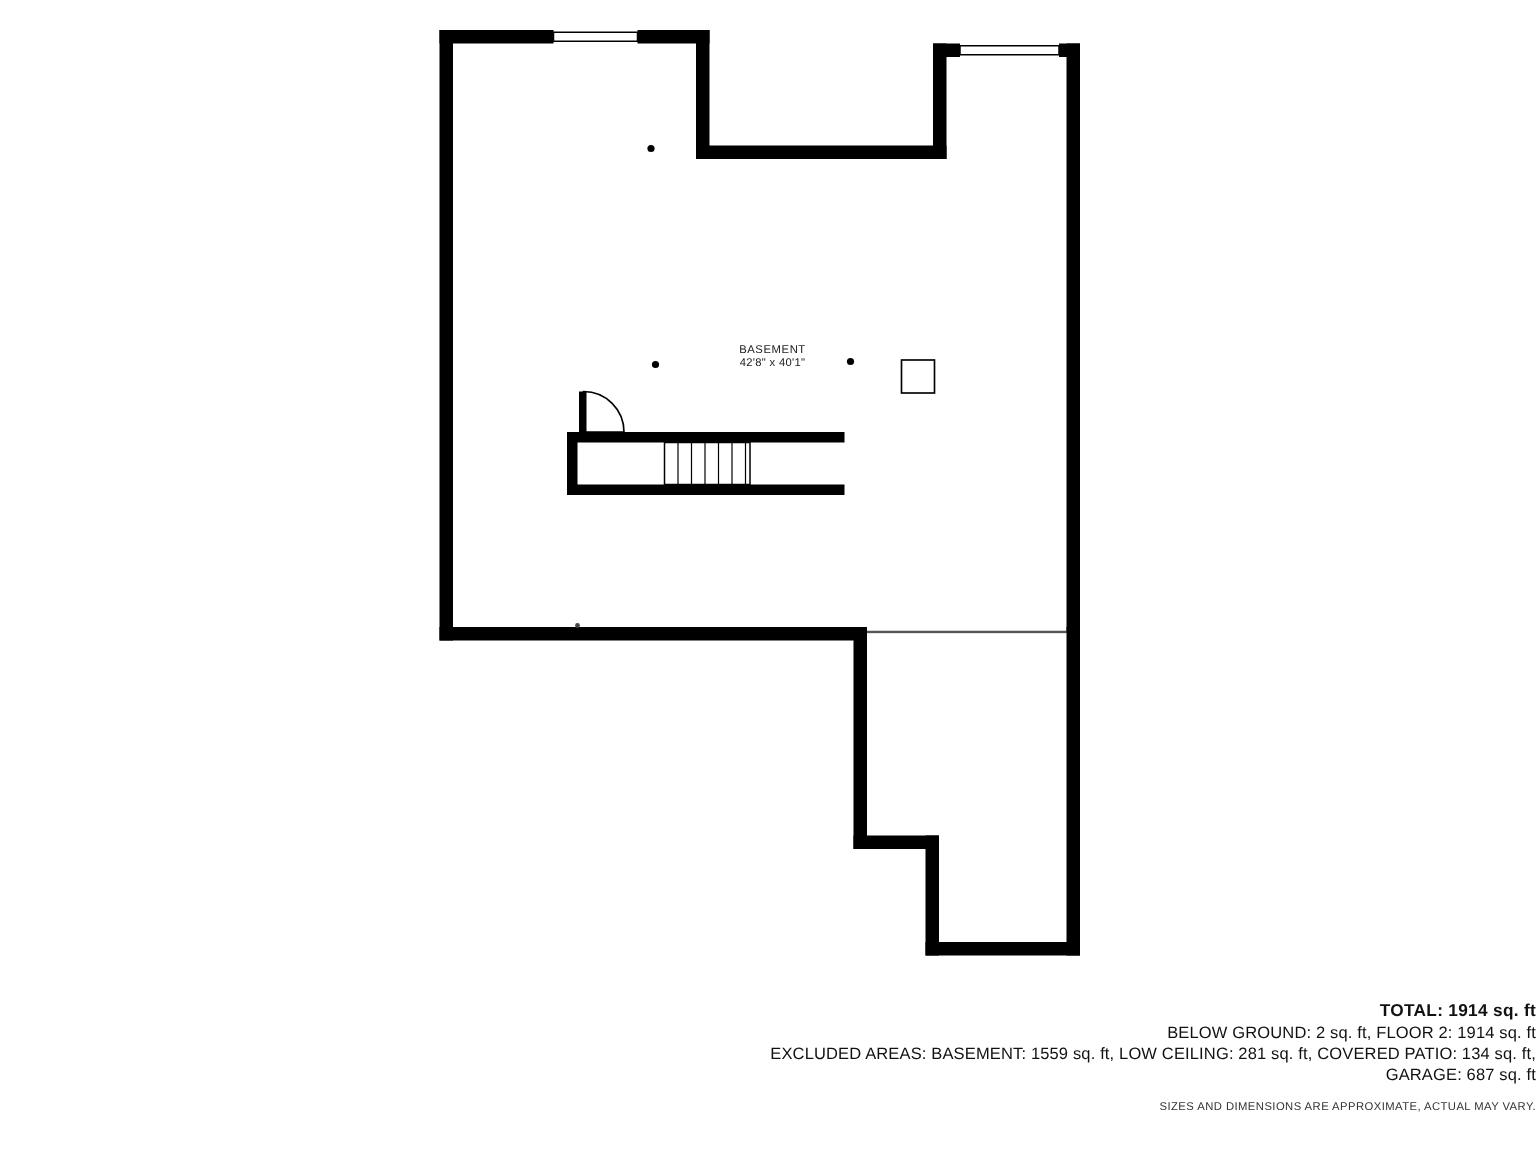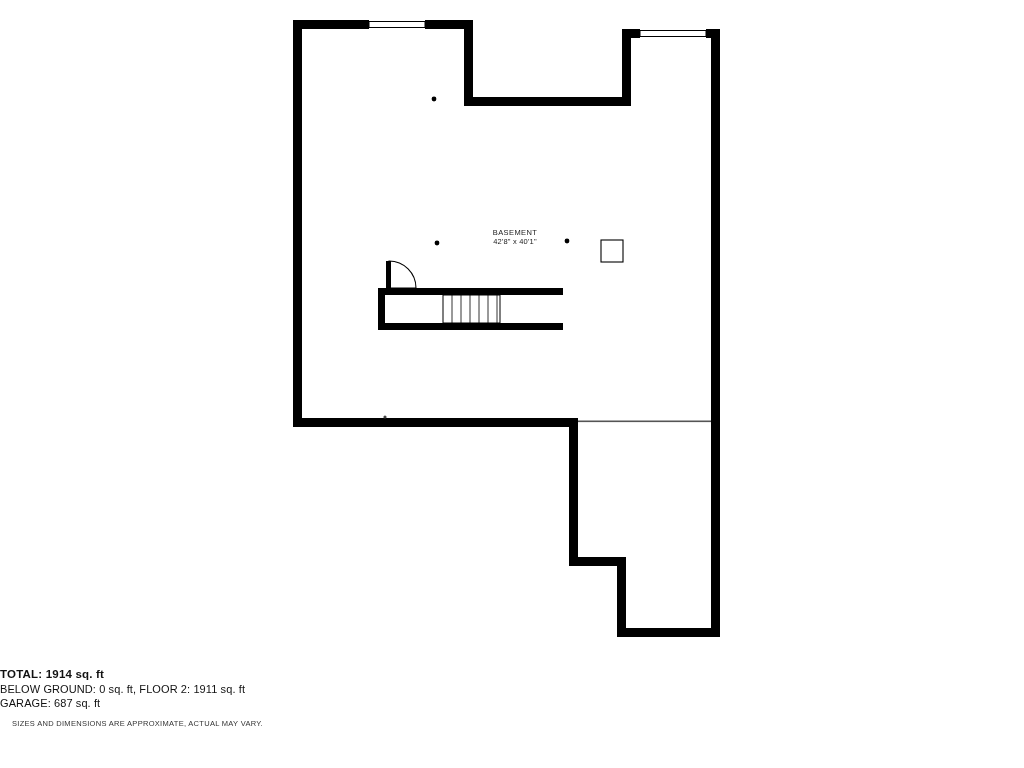--- a/index.html
+++ b/index.html
@@ -48,21 +48,21 @@
     letter-spacing: 0.2px;
     color: #1a1a1a;
   }
 
   
   #summary {
     position: absolute;
     left: 0;
     top: 668px;
     width: 1024px;
-    text-align: left;
+    text-align: right;
   }
   #summary .total-line {
     font-size: 11.5px;
     font-weight: bold;
     letter-spacing: 0.2px;
     margin-bottom: 3px;
   }
   #summary .detail-line {
     font-size: 11px;
     letter-spacing: 0.1px;
@@ -157,16 +157,17 @@
     <div class="room-name">BASEMENT</div>
     <div class="room-dims">42'8" x 40'1"</div>
   </div>
 </div>
 
 <div id="summary">
   <div class="total-line">
     <span>TOTAL:</span>
     <span>1914 sq. ft</span>
   </div>
-  <div class="detail-line">BELOW GROUND: 0 sq. ft, FLOOR 2: 1911 sq. ft</div>
+  <div class="detail-line">BELOW GROUND: 2 sq. ft, FLOOR 2: 1914 sq. ft</div>
+  <div class="detail-line">EXCLUDED AREAS: BASEMENT: 1559 sq. ft, LOW CEILING: 281 sq. ft, COVERED PATIO: 134 sq. ft,</div>
   <div class="detail-line">GARAGE: 687 sq. ft</div>
   <div class="disclaimer">SIZES AND DIMENSIONS ARE APPROXIMATE, ACTUAL MAY VARY.</div>
 </div>
 
 </body></html>

